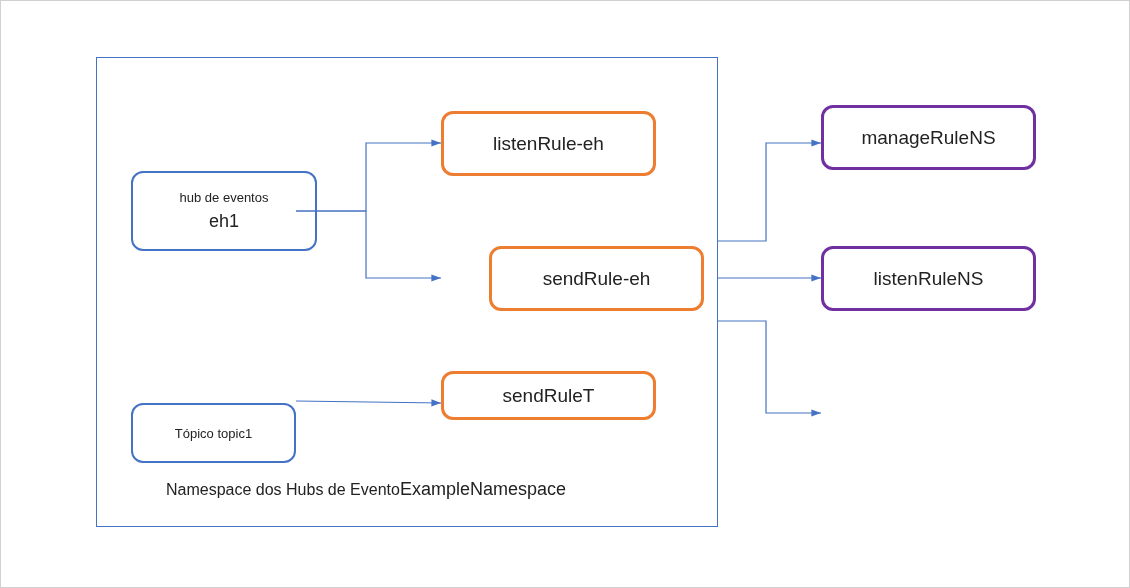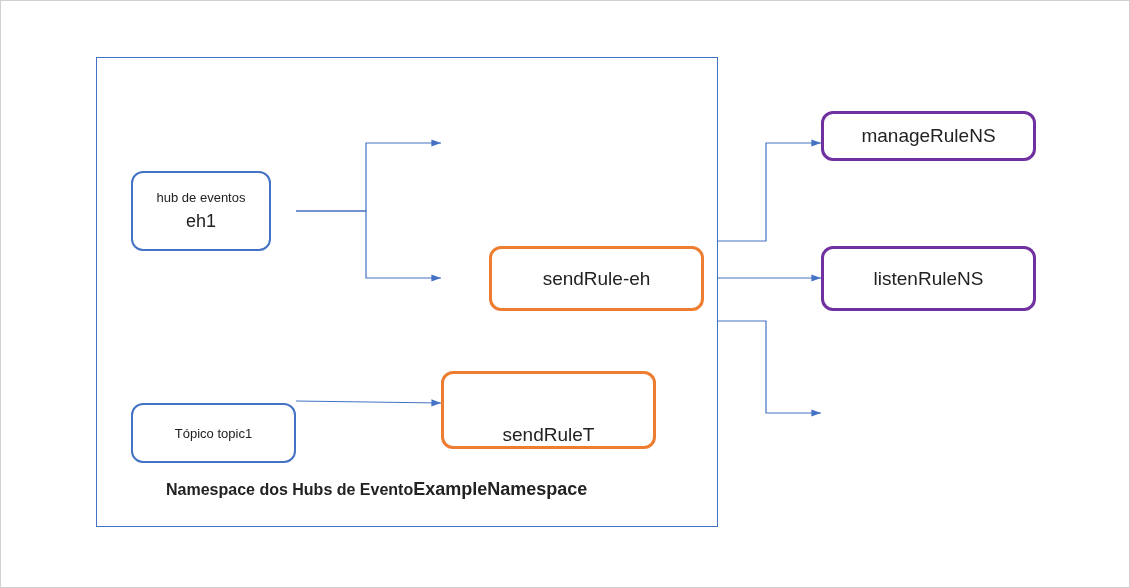--- a/index.html
+++ b/index.html
@@ -49,58 +49,60 @@
     color: #222;
   }
   .big-label {
     font-size: 19px;
     color: #222;
   }
   .bottom-caption {
     position: absolute;
     font-size: 16px;
     color: #222;
-    font-weight: bold;
   }
   .bottom-caption .strong {
     font-size: 18px;
   }
   svg.connectors {
     position: absolute;
     left: 0; top: 0;
     width: 1130px; height: 588px;
     pointer-events: none;
   }
 </style>
 </head>
 <body>
 
 <div class="outer-frame">
 
   <div class="namespace-box" style="left:95px; top:56px; width:622px; height:470px;"></div>
 
-  <div class="node node-blue" style="left:130px; top:170px; width:140px; height:80px;">
+  <div class="node node-blue" style="left:130px; top:170px; width:186px; height:80px;">
     <div class="small-label">hub de eventos</div>
     <div class="med-label" style="margin-top:6px;">eh1</div>
   </div>
 
   <div class="node node-blue" style="left:130px; top:370px; width:165px; height:60px;margin-top:32px;">
     <div class="small-label">Tópico topic1</div>
   </div>
 
+  <div class="node node-orange" style="left:440px; top:110px; width:215px; height:65px;">
+    <div class="big-label">listenRule-eh</div>
+  </div>
 
   <div class="node node-orange" style="left:440px; top:245px; width:215px; height:65px;margin-left:48px;">
     <div class="big-label">sendRule-eh</div>
   </div>
 
-  <div class="node node-orange" style="left:440px; top:370px; width:215px; height:78px;justify-content:flex-end;">
+  <div class="node node-orange" style="left:440px; top:370px; width:215px; height:49px;">
     <div class="big-label">sendRuleT</div>
   </div>
 
-  <div class="node node-purple" style="left:820px; top:110px; width:215px; height:50px;">
+  <div class="node node-purple" style="left:820px; top:104px; width:215px; height:65px;">
     <div class="big-label">manageRuleNS</div>
   </div>
 
   <div class="node node-purple" style="left:820px; top:245px; width:215px; height:65px;">
     <div class="big-label">listenRuleNS</div>
   </div>
 
 
   <div class="bottom-caption" style="left:165px; top:478px;">
     <span>Namespace dos Hubs de Evento</span><span class="strong">ExampleNamespace</span>

